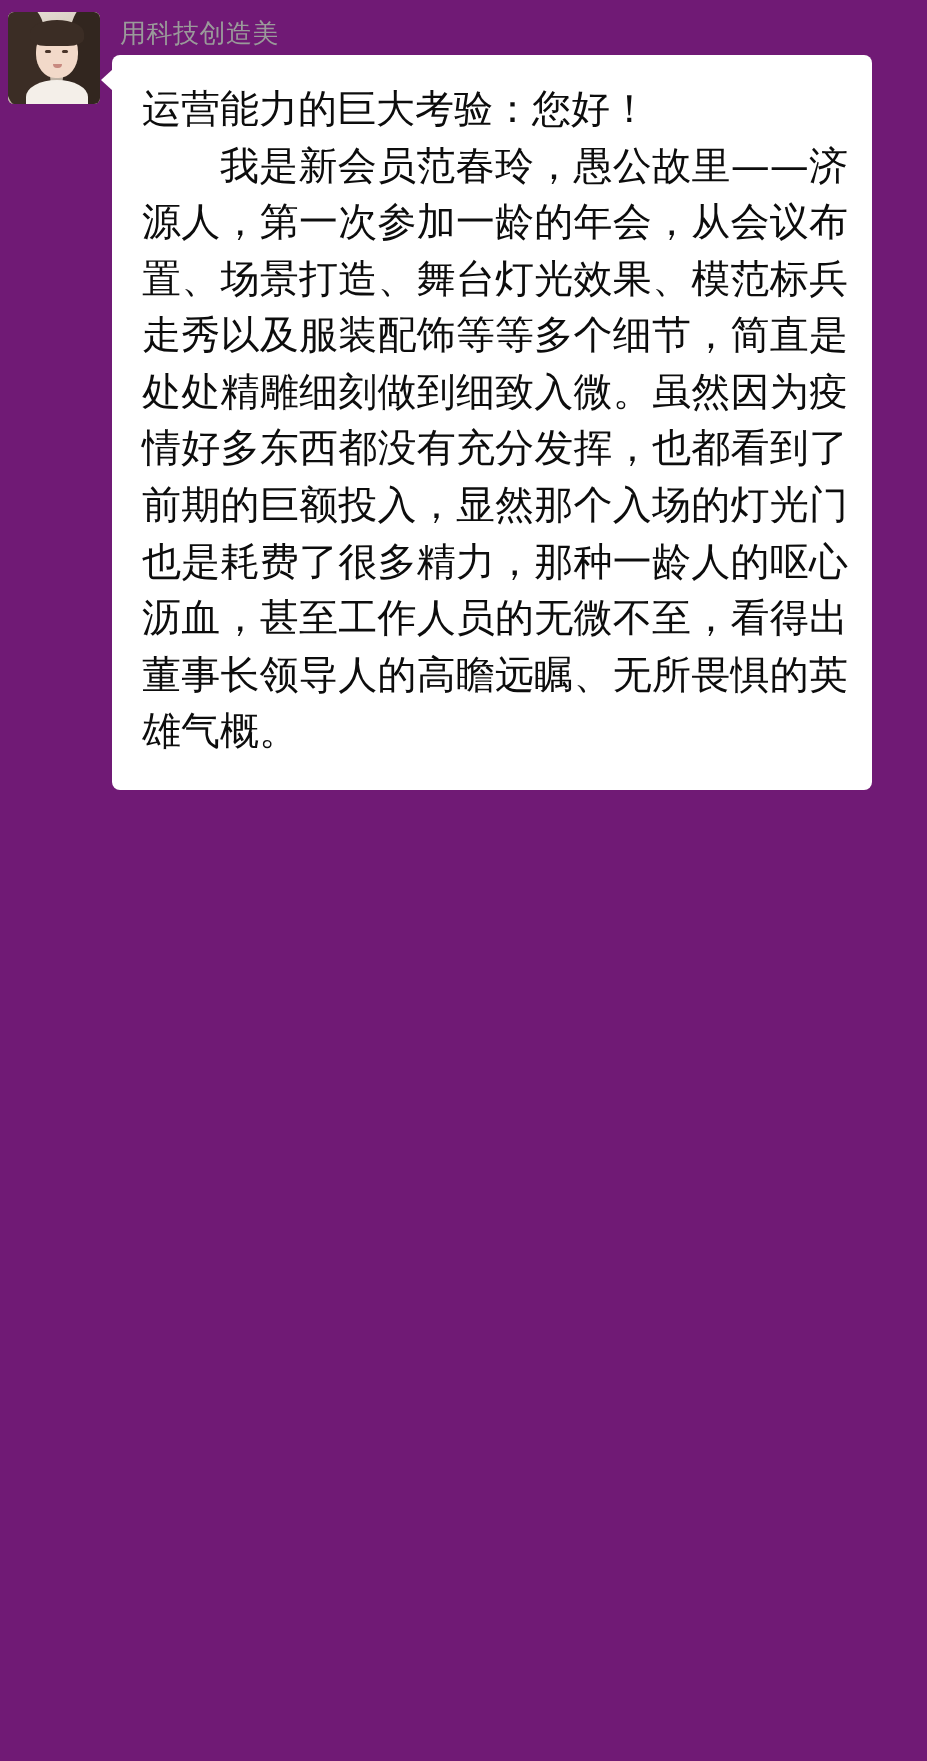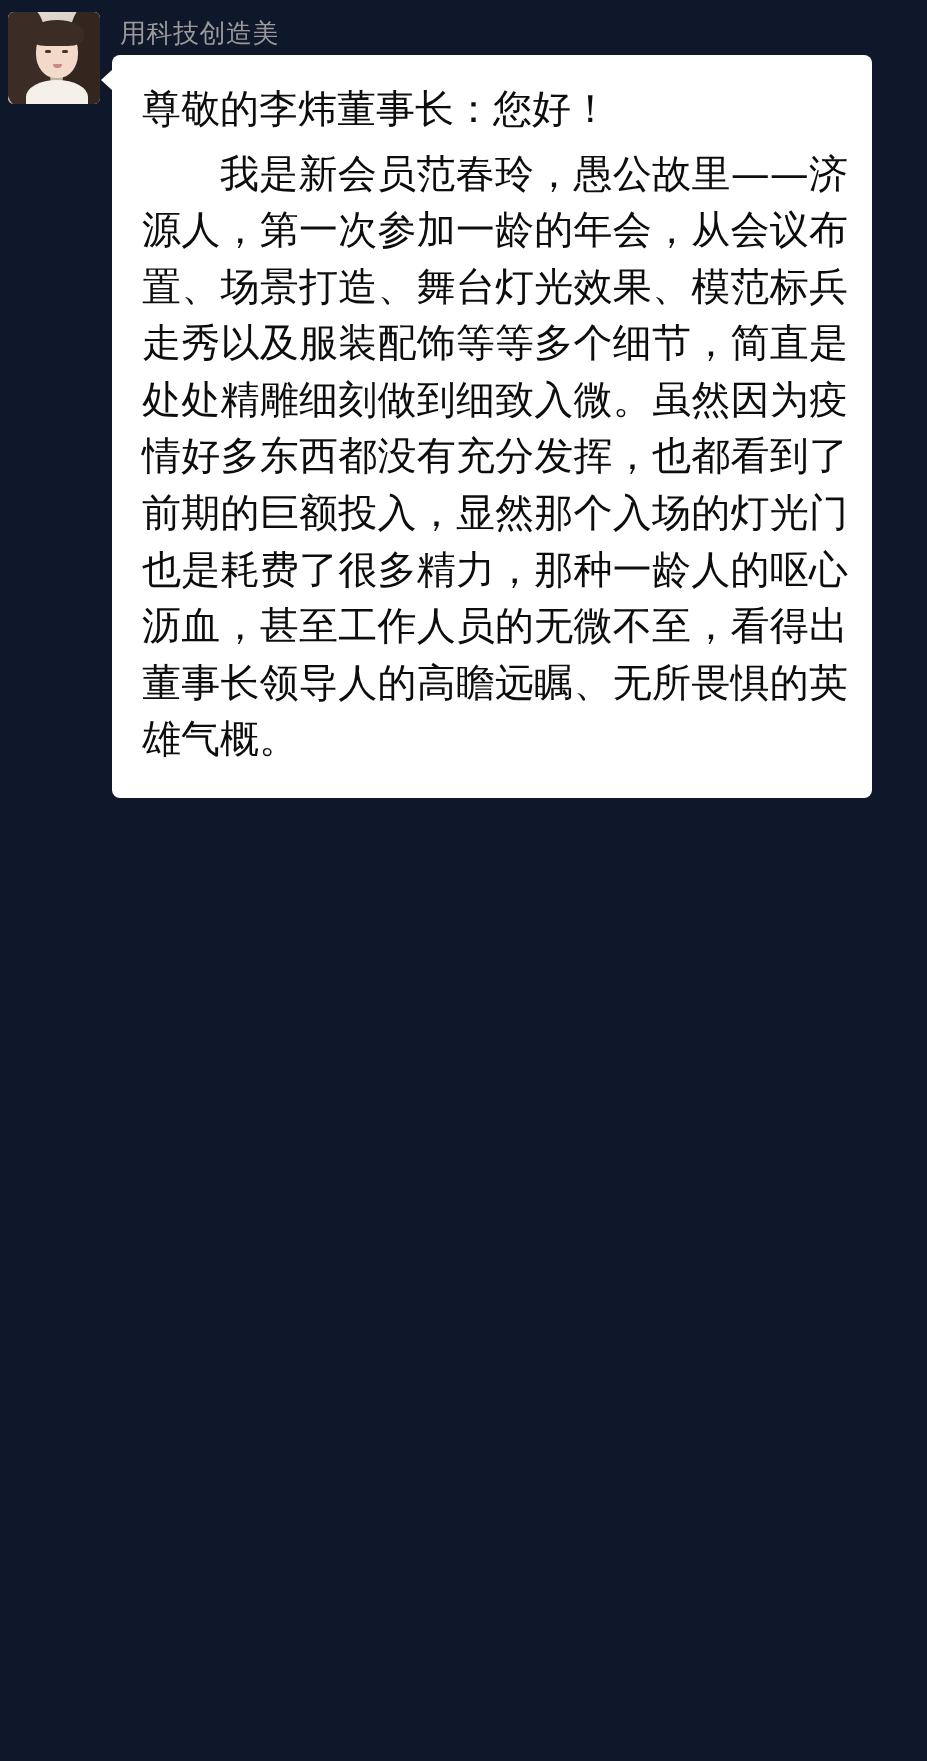--- a/index.html
+++ b/index.html
@@ -11,21 +11,21 @@
     width: 927px;
     min-height: 1761px;
     font-family: "Liberation Sans", sans-serif;
     -webkit-font-smoothing: antialiased;
   }
 
   .chat-screen {
     position: relative;
     width: 927px;
     min-height: 1761px;
-    background: #0f172a;
+    background: #701a75;
     overflow: hidden;
   }
 
   .message-row {
     position: relative;
     display: flex;
     align-items: flex-start;
     padding: 10px 0 0 0;
   }
 
@@ -143,21 +143,21 @@
     font-family: "DejaVu Sans", sans-serif;
     font-size: 39px;
     line-height: 1.45;
     color: #0d0d0d;
     text-align: justify;
     text-justify: inter-character;
     word-break: break-all;
     letter-spacing: 0px;
   }
   .bubble p + p {
-    margin-top: 8px;
+    margin-top: 0;
   }
   .bubble p.indent {
     text-indent: 2em;
   }
 </style>
 </head>
 <body>
 
 <div class="chat-screen">
 
@@ -175,21 +175,21 @@
       <div class="body"></div>
     </div>
 
     <div class="message-col">
 
       <div class="sender-name">用科技创造美</div>
 
       <div class="bubble-wrap">
         <div class="bubble-tail"></div>
         <div class="bubble">
-          <p>尊敬的李炜董事长：您好！</p>
+          <p>运营能力的巨大考验：您好！</p>
           <p class="indent">我是新会员范春玲，愚公故里——济源人，第一次参加一龄的年会，从会议布置、场景打造、舞台灯光效果、模范标兵走秀以及服装配饰等等多个细节，简直是处处精雕细刻做到细致入微。虽然因为疫情好多东西都没有充分发挥，也都看到了前期的巨额投入，显然那个入场的灯光门也是耗费了很多精力，那种一龄人的呕心沥血，甚至工作人员的无微不至，看得出董事长领导人的高瞻远瞩、无所畏惧的英雄气概。</p>
         </div>
       </div>
 
     </div>
   </div>
 
 </div>
 
 </body></html>

